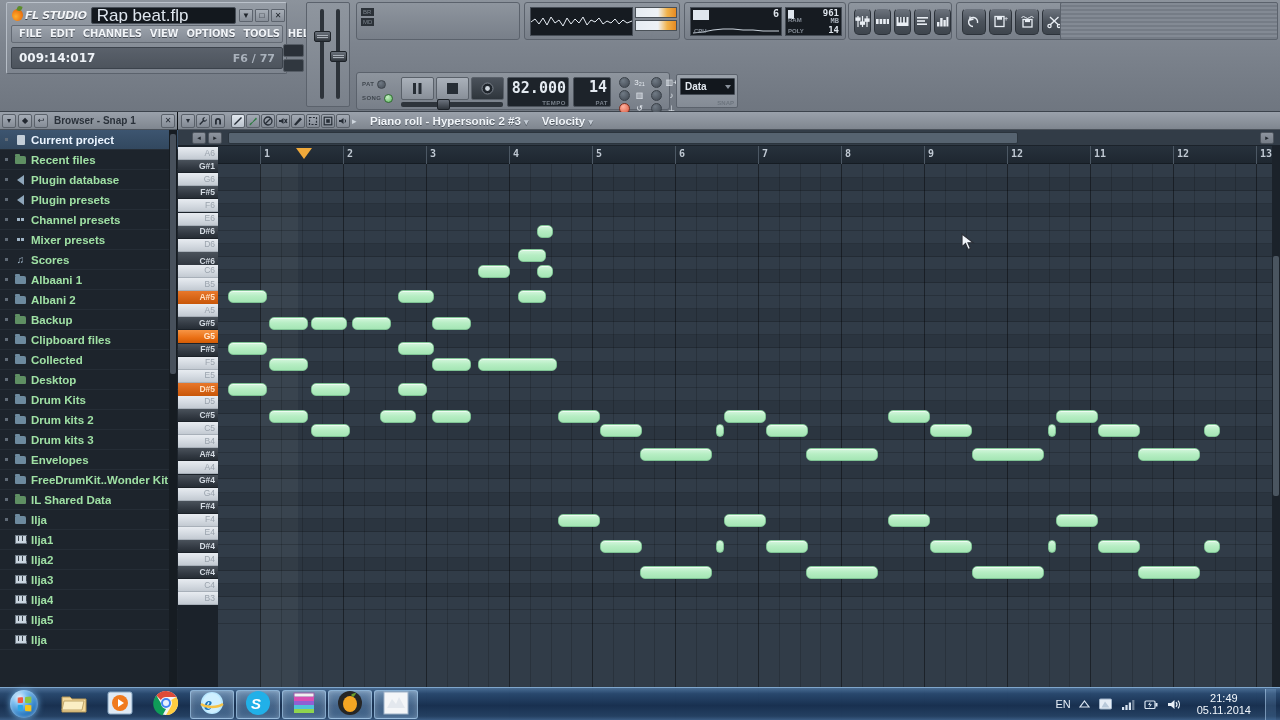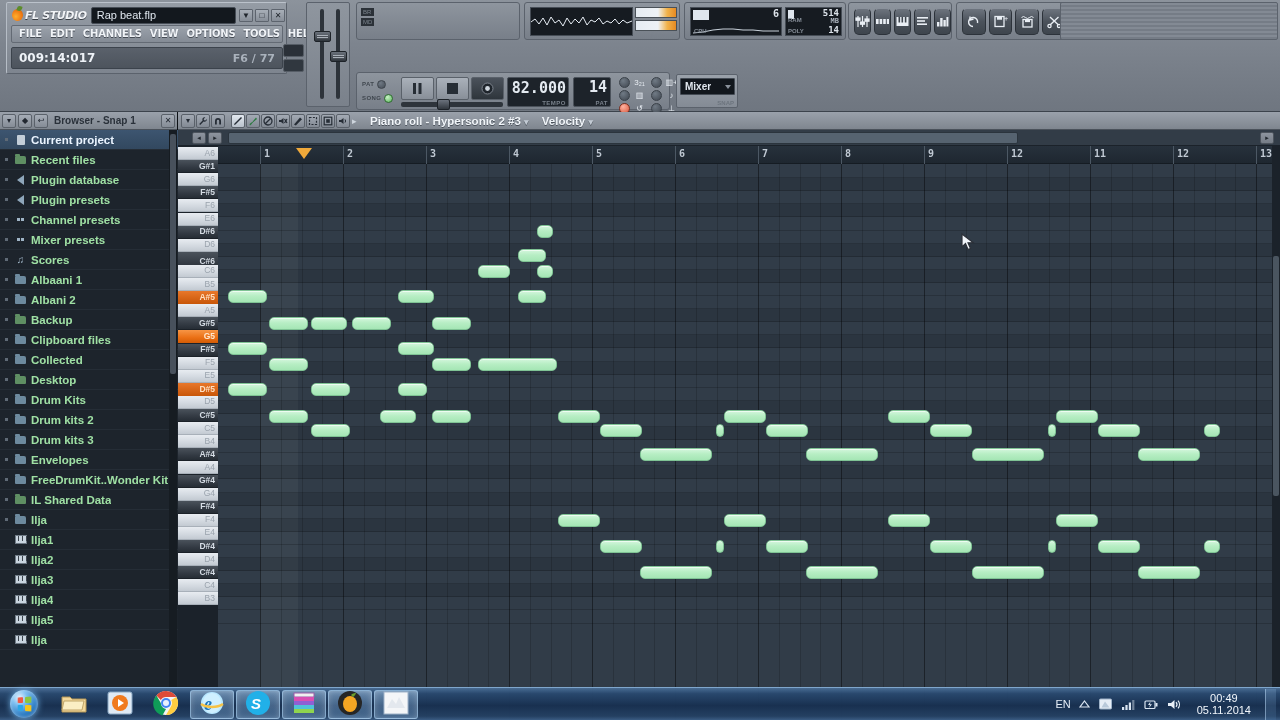--- a/index.html
+++ b/index.html
@@ -27,21 +27,21 @@
   .titlerow { position:absolute; left:3px; top:3px; width:275px; height:18px; display:flex; align-items:center; }
   .fl-logo { display:flex; align-items:center; gap:2px; padding:0 4px 0 2px; height:18px; }
   .fl-fruit { width:11px; height:12px; background:
      radial-gradient(circle at 35% 62%, #ffae2e 0%, #f07c14 55%, #c85a08 100%);
      border-radius:50% 50% 48% 48%; position:relative; }
   .fl-fruit:after{ content:""; position:absolute; left:5px; top:-3px; width:5px; height:5px;
      background:#5c8c2a; border-radius:60% 10% 60% 10%; transform:rotate(18deg); }
   .fl-word { font-family:"DejaVu Sans", sans-serif; font-weight:bold; font-style:italic;
      font-size:11px; letter-spacing:-0.4px; color:#f2f4f7; text-shadow:0 1px 0 #3a3f46; }
   .title-field { flex:1; height:17px; background:#13181e; border:1px solid #464d56;
-     border-radius:2px; color:#dfe6ee; font-size:11px; line-height:15px; padding:0 5px;
+     border-radius:2px; color:#dfe6ee; font-size:17px; line-height:15px; padding:0 5px;
      overflow:hidden; white-space:nowrap; }
   .wbtns { display:flex; gap:2px; margin-left:3px; }
   .wbtn { width:14px; height:13px; background:linear-gradient(180deg,#a8afb8,#878e98);
      border:1px solid #5d646e; border-radius:1px; color:#20262d; font-size:8px;
      line-height:11px; text-align:center; }
   .menurow { position:absolute; left:4px; top:22px; width:272px; height:18px;
      background:linear-gradient(180deg,#9ba2ab,#848b95); border:1px solid #636a74; border-radius:2px;
      display:flex; align-items:center; padding:0 3px; }
   .menuitem { font-family:"DejaVu Sans", sans-serif; font-weight:bold; font-size:10px;
      color:#f0f3f7; padding:0 4px; letter-spacing:-0.2px; text-shadow:0 1px 0 #454b54; line-height:16px; }
@@ -343,21 +343,21 @@
     <div class="cpupanel">
       <div class="cpubox" style="left:5px; width:92px;">
         <div style="position:absolute;left:2px;top:2px;width:16px;height:10px;background:#dfe6ee;"></div>
         <div class="cpunum">6</div>
         <svg style="position:absolute;left:2px;bottom:1px;" width="86" height="12" viewBox="0 0 86 12">
           <polyline fill="none" stroke="#c9d2db" stroke-width="1" points="0,11 10,10 20,8 30,7 40,7 50,8 60,8 70,9 86,9"></polyline>
         </svg>
       </div>
       <div class="cpubox" style="left:100px; width:57px;">
         <div style="position:absolute;left:2px;top:2px;width:6px;height:9px;background:#dfe6ee;"></div>
-        <div class="memline" style="top:0px;">514</div>
+        <div class="memline" style="top:0px;">961</div>
         <div class="memline" style="top:9px;font-size:7px;color:#aab2bc;">MB</div>
         <div class="memline" style="top:17px;">14</div>
         <div style="position:absolute;left:2px;top:9px;font-size:6px;font-weight:bold;color:#868e98;">RAM</div>
         <div style="position:absolute;left:2px;bottom:1px;font-size:6px;font-weight:bold;color:#868e98;">POLY</div>
         <div class="cputag" style="left:-92px;">CPU</div>
       </div>
     </div>
 
     <div class="rtool" style="left:848px; width:104px;">
       <div class="tbtn">
@@ -540,21 +540,21 @@
             <span class="tgicon">↺</span>
           </div>
           <div class="tgcell">
             <span class="tgled"></span>
             <span class="tgicon">⊥</span>
           </div>
         </div>
     </div>
 
     <div class="snapbox">
-      <div class="snapfield">Mixer</div>
+      <div class="snapfield">Data</div>
       <div class="snaptag">SNAP</div>
     </div>
 
   </div>
 
   <div class="browser">
     <div class="brhead">
       <div class="brbtn">▾</div>
       <div class="brbtn">◆</div>
       <div class="brbtn">↩</div>
@@ -1235,20 +1235,20 @@
             <path d="M6.5 3.5 L4 7 L6 7 L5 10 L8 6.3 L6 6.3 Z" fill="#dbe6f2"></path>
           </svg>
       </span>
       <span class="trayitem">
         <svg width="16" height="13" viewBox="0 0 16 13">
             <path d="M1 5h3l3.5-3v9L4 8H1z" fill="#e8eff7"></path>
             <path d="M9 4.2a3.5 3.5 0 0 1 0 4.6 M11 2.6a6 6 0 0 1 0 7.8" fill="none" stroke="#e8eff7" stroke-width="1.2"></path>
           </svg>
       </span>
       <div class="clockcol">
-        <div>00:49</div>
+        <div>21:49</div>
         <div>05.11.2014</div>
       </div>
       <div class="showdesk"></div>
     </div>
   </div>
 
 </div>
 
 </body></html>

